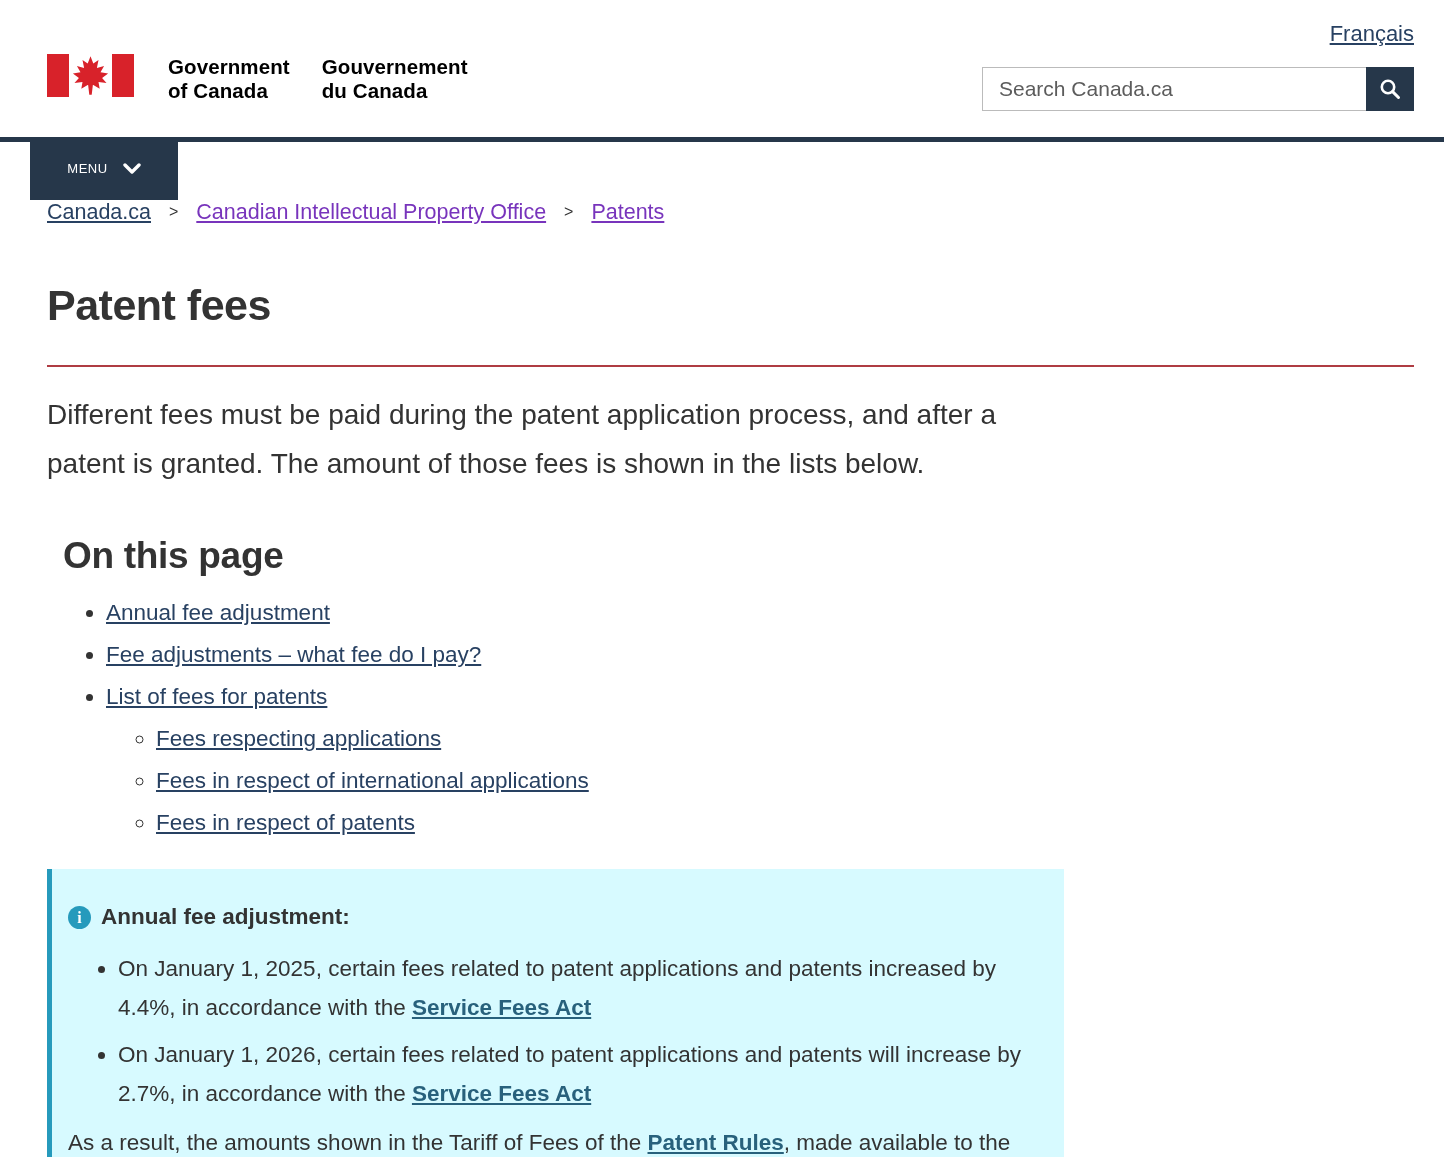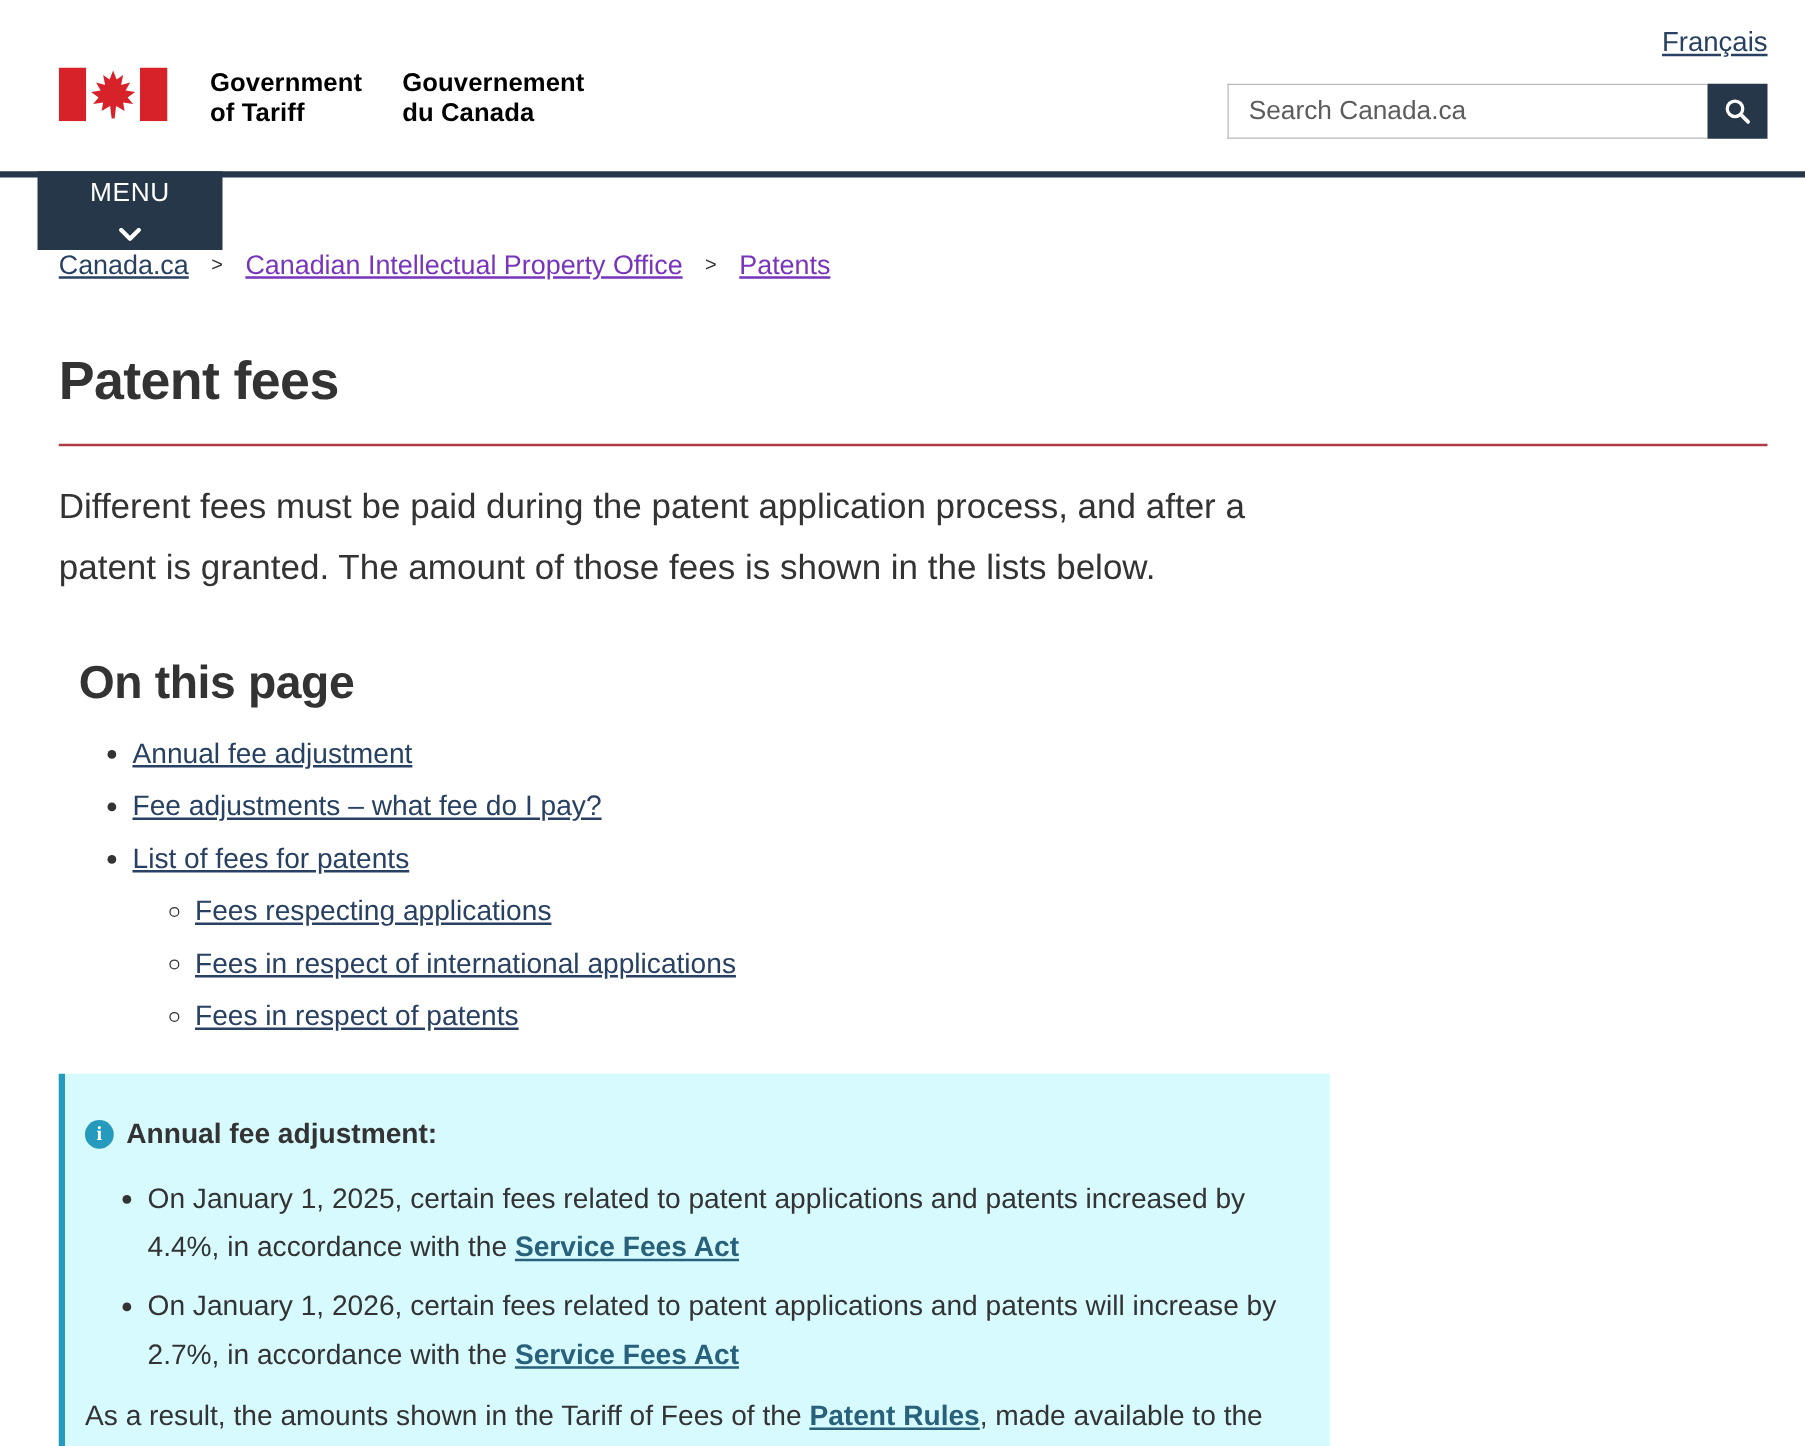--- a/index.html
+++ b/index.html
@@ -70,49 +70,48 @@
     position: absolute; top: 0; left: 0; right: 0;
     height: 5px; background: #26374a;
   }
   .menu-btn {
     position: absolute; top: 0; left: 30px;
     height: 63px; width: 148px;
     background: #26374a;
     color: #fff;
     border: none;
     font-family: "Liberation Sans", sans-serif;
-    font-size: 21px;
+    font-size: 13px;
     letter-spacing: 0.5px;
     display: flex;
     align-items: center;
     justify-content: center;
     gap: 15px;
     cursor: pointer;
-    flex-direction: column;
   }
 
   
   .breadcrumb { font-size: 21.5px; }
   .breadcrumb a { color: #284162; }
   .breadcrumb a.visited { color: #7834bc; }
   .breadcrumb .sep {
     display: inline-block;
     margin: 0 12px;
     font-size: 16px;
     color: #333;
     vertical-align: 2px;
   }
 
   
   h1 {
     font-size: 43px;
     font-weight: 700;
     color: #333;
     margin: 56px 0 0 0;
-    padding-bottom: 25px;
+    padding-bottom: 35px;
     border-bottom: 2px solid #af3c43;
     letter-spacing: -0.5px;
   }
   .lead {
     font-size: 28px;
     line-height: 1.74;
     max-width: 985px;
     margin: 24px 0 0 0;
   }
   h2 {
@@ -189,21 +188,21 @@
       <div class="brand">
         <svg class="flag-svg" viewBox="0 0 174 86" xmlns="http://www.w3.org/2000/svg">
           <rect x="0" y="0" width="44" height="86" fill="#d8222a"></rect>
           <rect x="130" y="0" width="44" height="86" fill="#d8222a"></rect>
           <rect x="44" y="0" width="86" height="86" fill="#ffffff"></rect>
           <g transform="translate(87,43) scale(0.40)" fill="#d8222a">
             <path d="M0 -96 L14 -60 L40 -78 L32 -38 L68 -48 L50 -16 L88 -10 L58 12 L80 38 L40 32 L46 66 L12 46 L6 96 L-6 96 L-12 46 L-46 66 L-40 32 L-80 38 L-58 12 L-88 -10 L-50 -16 L-68 -48 L-32 -38 L-40 -78 L-14 -60 Z"></path>
           </g>
         </svg>
         <div class="wordmark">
-          <div class="block"><span>Government</span><br><span>of Tariff</span></div>
+          <div class="block"><span>Government</span><br><span>of Canada</span></div>
           <div class="block"><span>Gouvernement</span><br><span>du Canada</span></div>
         </div>
       </div>
 
       <div class="search-wrap">
         <input type="text" placeholder="Search Canada.ca" style="">
         <button title="Search">
           <svg width="24" height="24" viewBox="0 0 24 24" fill="none" xmlns="http://www.w3.org/2000/svg">
             <circle cx="10" cy="10" r="6.2" stroke="#ffffff" stroke-width="2.6"></circle>
             <line x1="14.6" y1="14.6" x2="20.5" y2="20.5" stroke="#ffffff" stroke-width="3" stroke-linecap="round"></line>

